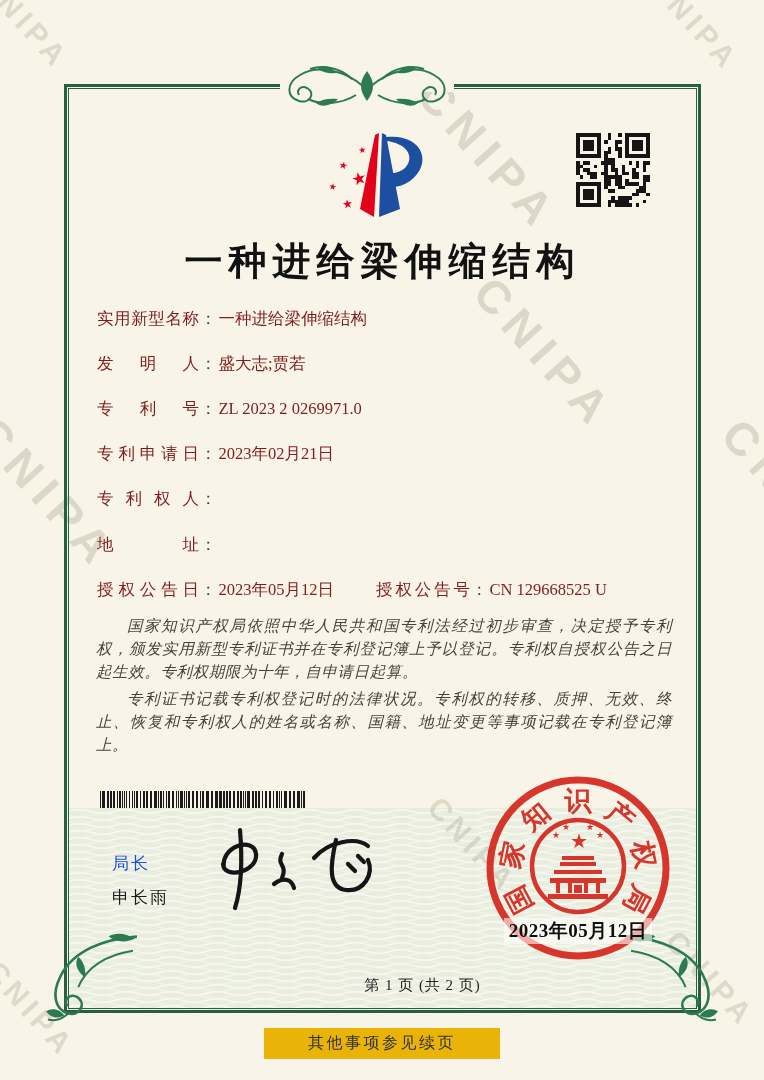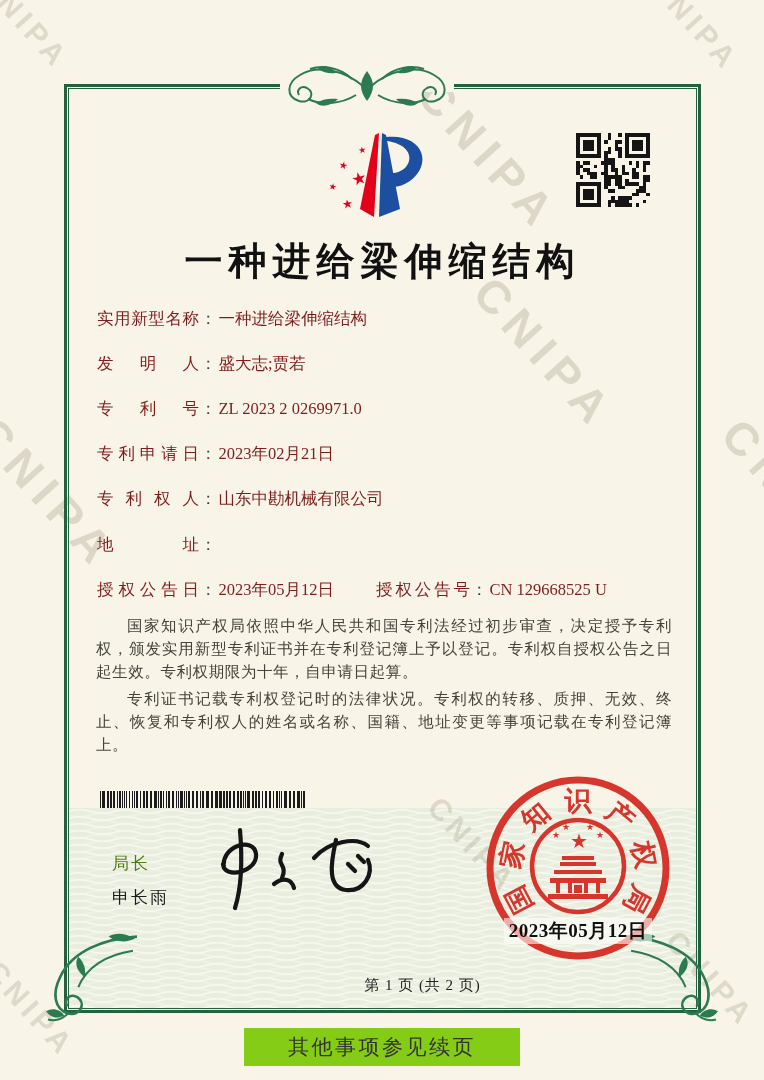--- a/index.html
+++ b/index.html
@@ -37,45 +37,45 @@
   .fields{position:absolute;left:97px;top:296px;width:580px;z-index:5;}
   .field-row{height:45.2px;display:flex;align-items:center;font-size:16.5px;}
   .fpair{display:flex;align-items:baseline;}
   .fpair2{margin-left:42px;}
   .flabel{display:inline-block;width:102px;text-align:justify;text-align-last:justify;color:#7f1d1d;}
   .flabel2{width:94px;}
   .fcolon{margin:0 2px 0 1px;color:#3a3a3a;}
   .fvalue{color:#7f1d1d;white-space:nowrap;}
 
   
-  .paras{position:absolute;left:96px;top:614px;width:576px;z-index:5;}
+  .paras{position:absolute;left:96px;top:614px;width:576px;z-index:5;font-style:italic;}
   .bpara{margin:0 0 3px 0;font-size:15.5px;line-height:23.2px;letter-spacing:0.6px;
          color:#45443c;text-indent:2em;text-align:justify;}
 
   
   .barcode{position:absolute;left:100px;top:791px;width:214px;height:17px;z-index:5;font-size:0;white-space:nowrap;overflow:hidden;}
   .barcode span{display:inline-block;height:100%;background:#1b1b1b;vertical-align:top;}
 
   .sign-title{position:absolute;left:112px;top:852px;z-index:5;font-family:"Liberation Sans","DejaVu Sans",sans-serif;
-              font-size:17px;letter-spacing:2px;color:#4d7c0f;}
+              font-size:17px;letter-spacing:2px;color:#1d4ed8;}
   .sign-name{position:absolute;left:112px;top:886px;z-index:5;font-family:"Liberation Sans","DejaVu Sans",sans-serif;
              font-size:17px;letter-spacing:2px;color:#1d1d1d;}
   .sign-script{position:absolute;left:190px;top:824px;width:215px;height:92px;z-index:5;}
 
   .seal{position:absolute;left:482px;top:772px;width:192px;height:192px;z-index:6;}
   .seal svg{position:absolute;left:0;top:0;width:100%;height:100%;opacity:0.93;}
   .seal-date{position:absolute;left:0;right:0;top:146px;text-align:center;z-index:7;}
   .seal-date span{display:inline-block;background:rgba(255,253,248,0.6);padding:0 5px;
                   font-size:19px;font-weight:bold;letter-spacing:0.5px;color:#0f0f0f;}
 
   
   .footer-page{position:absolute;left:64px;top:976px;width:637px;text-align:center;z-index:5;
                font-size:15px;letter-spacing:1px;color:#222;margin-left:40px;}
   .continuation{position:absolute;left:50%;top:1028px;transform:translateX(-50%);z-index:5;
-                background:#84cc16;padding:5px 44px;font-size:21px;letter-spacing:2.5px;color:#333;white-space:nowrap;}
+                background:#eab308;padding:5px 44px;font-size:16px;letter-spacing:2.5px;color:#333;white-space:nowrap;}
 </style>
 </head>
 <body>
 
 <div class="page">
 
   <span class="wm" style="left:-34px;top:4px;">CNIPA</span>
   <span class="wm" style="left:636px;top:6px;">CNIPA</span>
   <span class="wm lg" style="left:396px;top:128px;">CNIPA</span>
   <span class="wm lg" style="left:452px;top:326px;">CNIPA</span>
@@ -303,21 +303,20 @@
         <span class="fpair">
           <span class="flabel">专利申请日</span>
           <span class="fcolon">：</span>
           <span class="fvalue">2023年02月21日</span>
         </span>
       </div>
       <div class="field-row">
         <span class="fpair">
           <span class="flabel">专利权人</span>
           <span class="fcolon">：</span>
-          <span class="fvalue">山东中勘机械有限公司</span>
         </span>
       </div>
       <div class="field-row">
         <span class="fpair">
           <span class="flabel">地址</span>
           <span class="fcolon">：</span>
         </span>
       </div>
       <div class="field-row">
         <span class="fpair">

